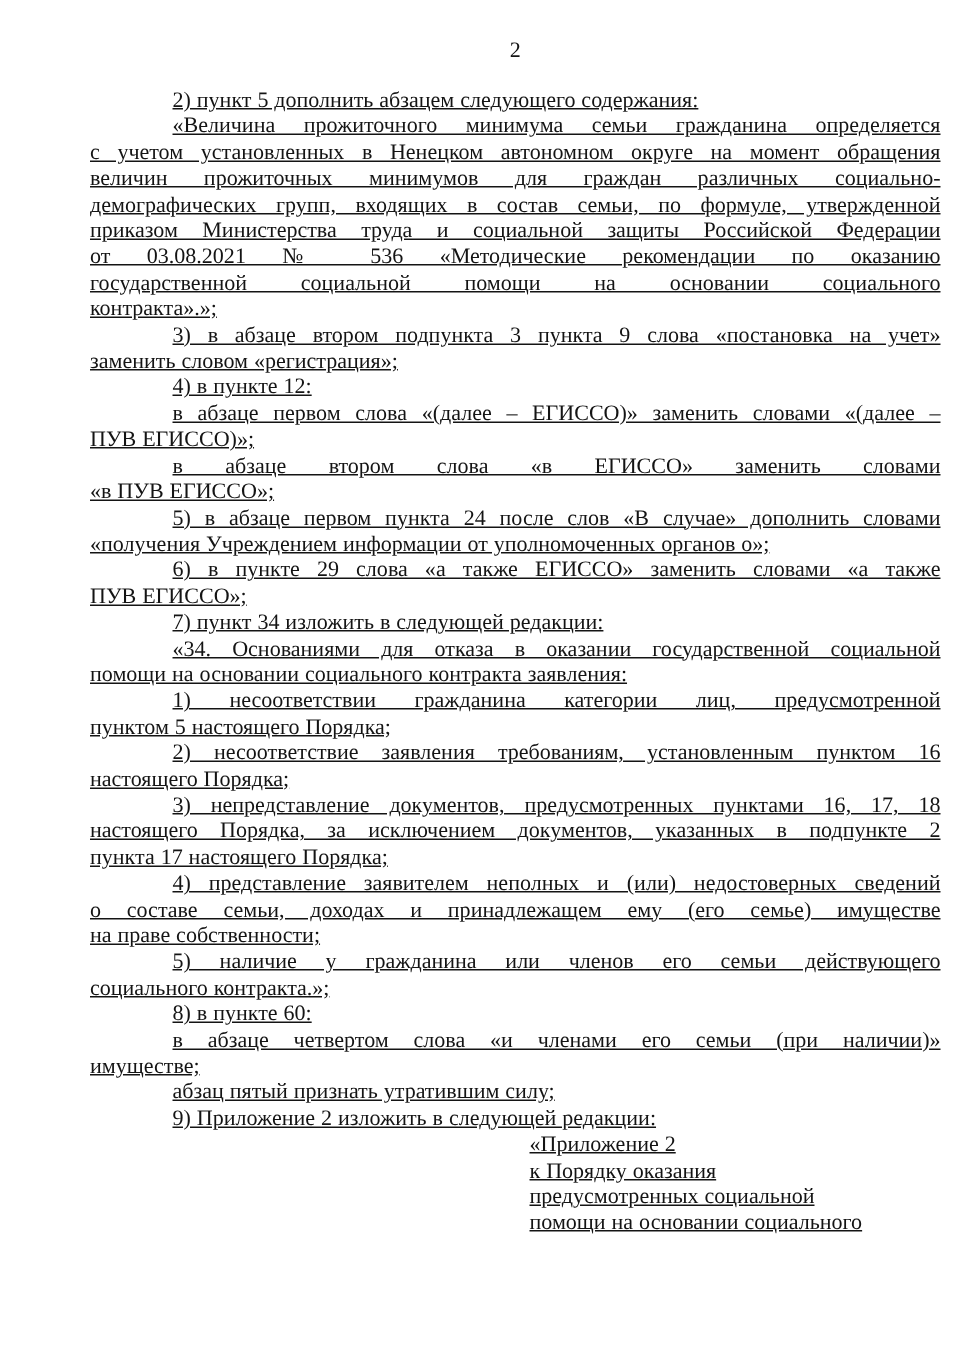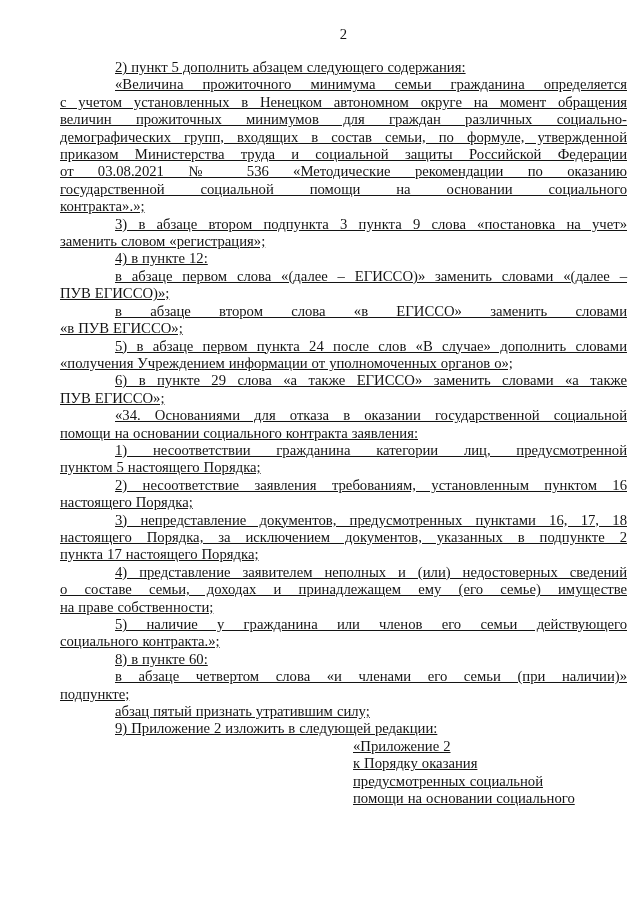--- a/index.html
+++ b/index.html
@@ -92,20 +92,23 @@
         </div>
         <div class="para">
           <div class="line indent">5) в абзаце первом пункта 24 после слов «В случае» дополнить словами</div>
           <div class="line last">«получения Учреждением информации от уполномоченных органов о»;</div>
         </div>
         <div class="para">
           <div class="line indent">6) в пункте 29 слова «а также ЕГИССО» заменить словами «а также</div>
           <div class="line last">ПУВ ЕГИССО»;</div>
         </div>
         <div class="para">
+          <div class="line last indent">7) пункт 34 изложить в следующей редакции:</div>
+        </div>
+        <div class="para">
           <div class="line indent">«34. Основаниями для отказа в оказании государственной социальной</div>
           <div class="line last">помощи на основании социального контракта заявления:</div>
         </div>
         <div class="para">
           <div class="line indent">1) несоответствии гражданина категории лиц, предусмотренной</div>
           <div class="line last">пунктом 5 настоящего Порядка;</div>
         </div>
         <div class="para">
           <div class="line indent">2) несоответствие заявления требованиям, установленным пунктом 16</div>
           <div class="line last">настоящего Порядка;</div>
@@ -122,21 +125,21 @@
         </div>
         <div class="para">
           <div class="line indent">5) наличие у гражданина или членов его семьи действующего</div>
           <div class="line last">социального контракта.»;</div>
         </div>
         <div class="para">
           <div class="line last indent">8) в пункте 60:</div>
         </div>
         <div class="para">
           <div class="line indent">в абзаце четвертом слова «и членами его семьи (при наличии)»</div>
-          <div class="line last">подпункте;</div>
+          <div class="line last">имуществе;</div>
         </div>
         <div class="para">
           <div class="line last indent">абзац пятый признать утратившим силу;</div>
         </div>
         <div class="para">
           <div class="line last indent">9) Приложение 2 изложить в следующей редакции:</div>
         </div>
       </div>
     <div class="appendix">
         <div class="line last">«Приложение 2</div>

